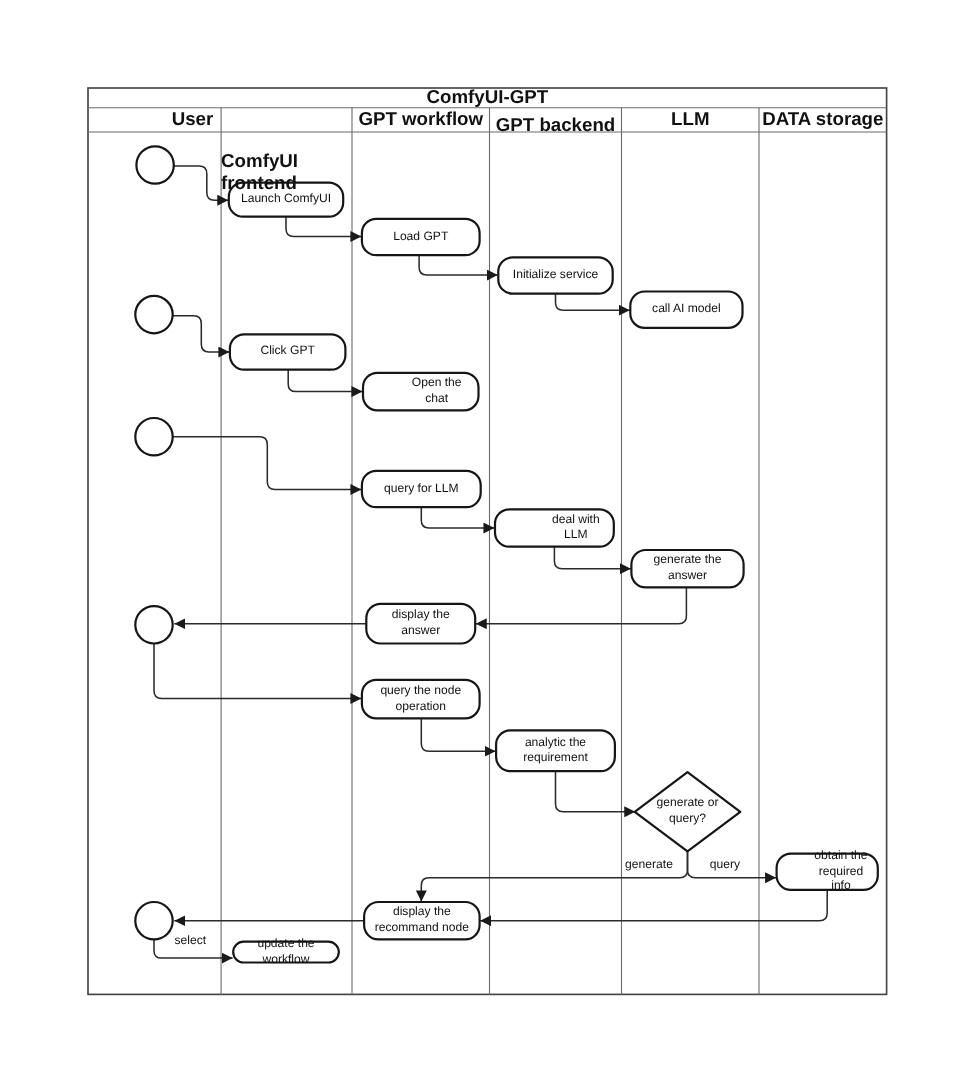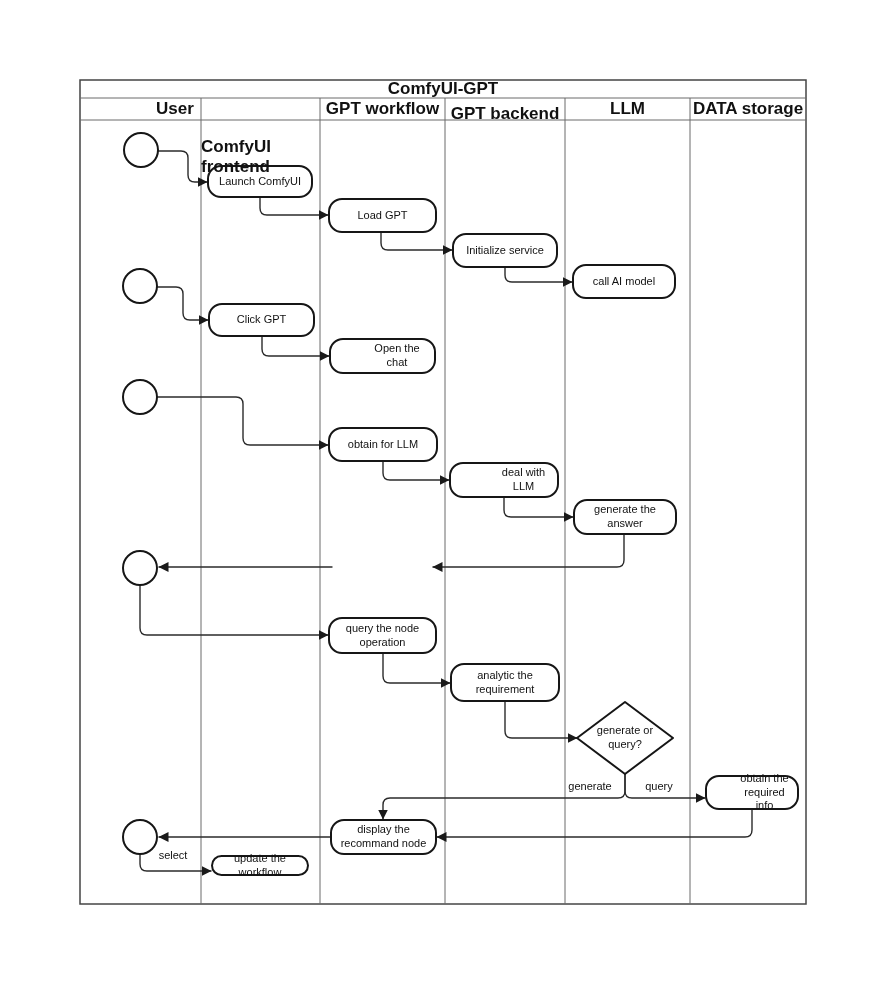--- a/index.html
+++ b/index.html
@@ -77,23 +77,24 @@
       <div class="lane-title" style="left: 565px; top: 98px; width: 125px; height: 22px;">LLM</div>
       <div class="lane-title" style="left: 690px; top: 98px; width: 116px; height: 22px;">DATA storage</div>
     </div>
   <div id="node-layer">
       <div class="task" style="left: 207px; top: 165px; width: 106px; height: 33px;">Launch ComfyUI</div>
       <div class="task" style="left: 328px; top: 198px; width: 109px; height: 35px;">Load GPT</div>
       <div class="task" style="left: 452px; top: 233px; width: 106px; height: 35px;">Initialize service</div>
       <div class="task" style="left: 572px; top: 264px; width: 104px; height: 35px;">call AI model</div>
       <div class="task" style="left: 208px; top: 303px; width: 107px; height: 34px;">Click GPT</div>
       <div class="task" style="left: 329px; top: 338px; width: 107px; height: 36px; padding-left: 32px;">Open the chat</div>
-      <div class="task" style="left: 328px; top: 427px; width: 110px; height: 35px;">obtain for LLM</div>
+      <div class="task" style="left: 328px; top: 427px; width: 110px; height: 35px;">query for LLM</div>
       <div class="task" style="left: 449px; top: 462px; width: 110px; height: 36px; padding-left: 42px;">deal with LLM</div>
       <div class="task" style="left: 573px; top: 499px; width: 104px; height: 36px;">generate the answer</div>
+      <div class="task" style="left: 332px; top: 548px; width: 101px; height: 38px;">display the answer</div>
       <div class="task" style="left: 328px; top: 617px; width: 109px; height: 37px;">query the node operation</div>
       <div class="task" style="left: 450px; top: 663px; width: 110px; height: 39px;">analytic the requirement</div>
       <div class="decision-label" style="left: 581px; top: 722px; width: 88px; height: 32px;">generate or query?</div>
       <div class="task" style="left: 705px; top: 775px; width: 94px; height: 35px; padding-left: 28px;">obtain the required info</div>
       <div class="task" style="left: 330px; top: 819px; width: 107px; height: 36px;">display the recommand node</div>
       <div class="task" style="left: 211px; top: 855px; width: 98px; height: 21px;">update the workflow</div>
       <div class="edge-label" style="left: 590px; top: 786px;">generate</div>
       <div class="edge-label" style="left: 659px; top: 786px;">query</div>
       <div class="edge-label" style="left: 173px; top: 855px;">select</div>
     </div>

